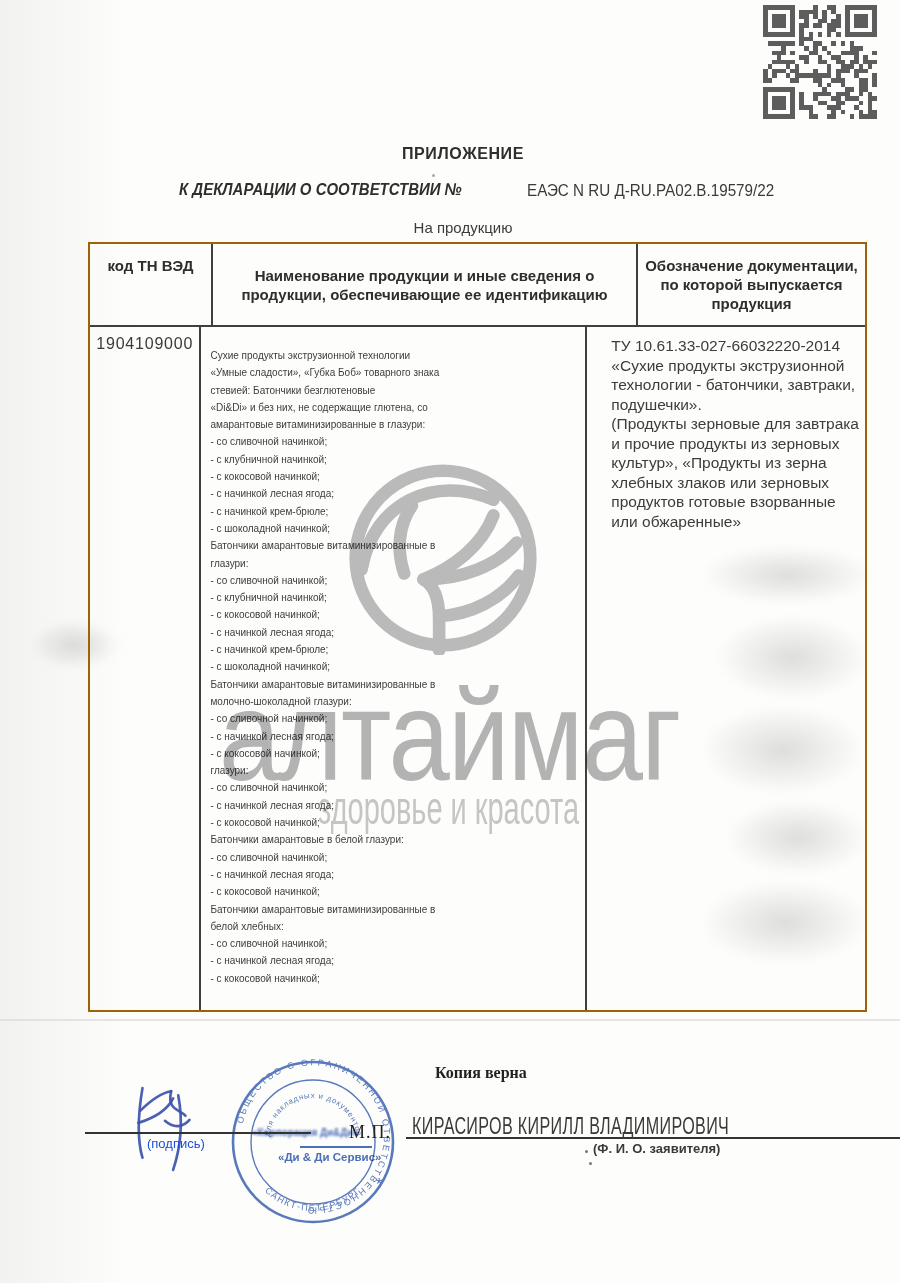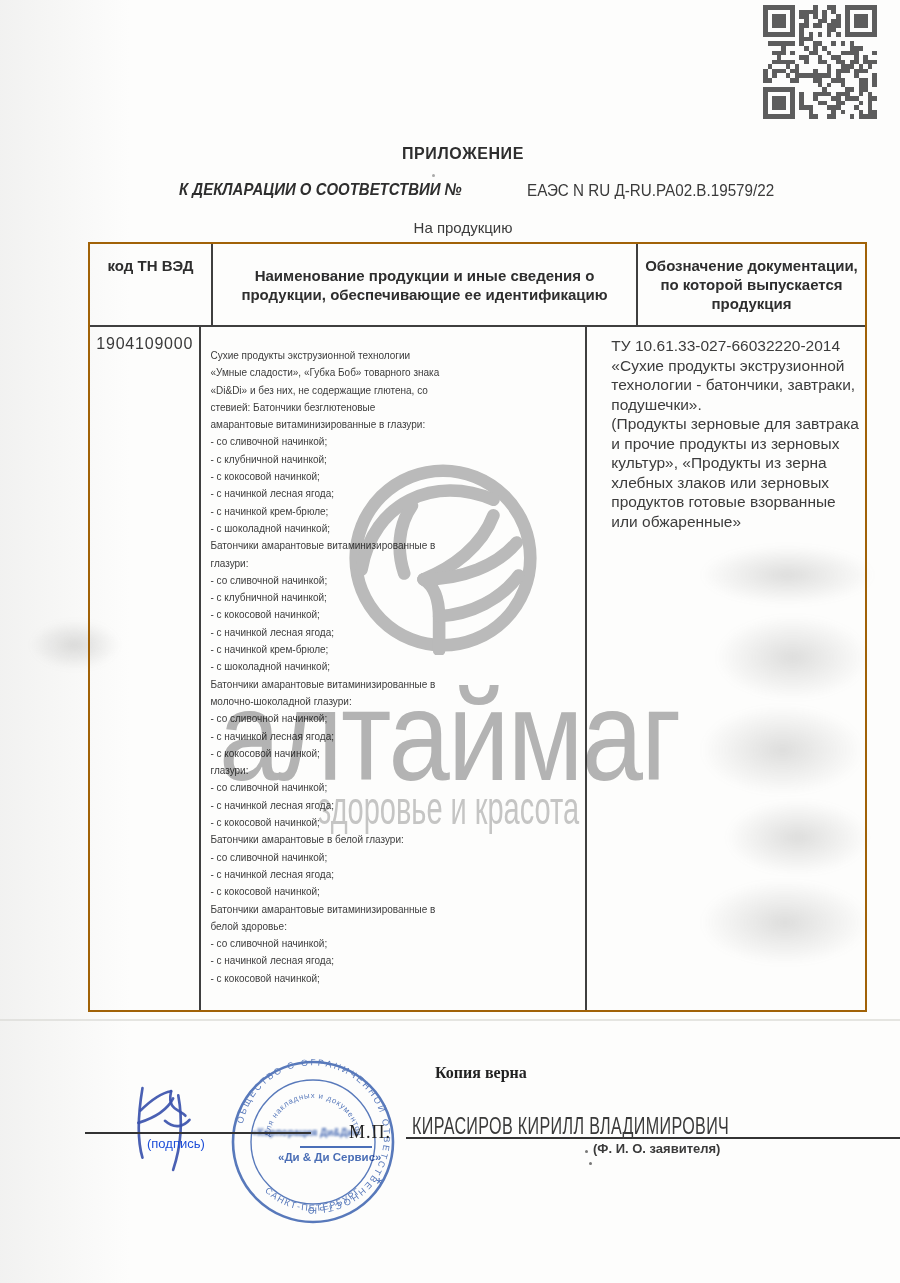--- a/index.html
+++ b/index.html
@@ -331,22 +331,22 @@
     <div class="tr header">
       <div class="td col-code">код ТН ВЭД</div>
       <div class="td col-prod">Наименование продукции и иные сведения о продукции, обеспечивающие ее идентификацию</div>
       <div class="td col-doc">Обозначение документации, по которой выпускается продукция</div>
     </div>
     <div class="tr body">
       <div class="td col-code cell-code">1904109000</div>
       <div class="td col-prod cell-prod">
           <div class="line">Сухие продукты экструзионной технологии</div>
           <div class="line">«Умные сладости», «Губка Боб» товарного знака</div>
+          <div class="line">стевией: Батончики безглютеновые</div>
           <div class="line">«Di&amp;Di» и без них, не содержащие глютена, со</div>
-          <div class="line">стевией: Батончики безглютеновые</div>
           <div class="line">амарантовые витаминизированные в глазури:</div>
           <div class="line">- со сливочной начинкой;</div>
           <div class="line">- с клубничной начинкой;</div>
           <div class="line">- с кокосовой начинкой;</div>
           <div class="line">- с начинкой лесная ягода;</div>
           <div class="line">- с начинкой крем-брюле;</div>
           <div class="line">- с шоколадной начинкой;</div>
           <div class="line">Батончики амарантовые витаминизированные в</div>
           <div class="line">глазури:</div>
           <div class="line">- со сливочной начинкой;</div>
@@ -362,21 +362,21 @@
           <div class="line">- с кокосовой начинкой;</div>
           <div class="line">глазури:</div>
           <div class="line">- со сливочной начинкой;</div>
           <div class="line">- с начинкой лесная ягода;</div>
           <div class="line">- с кокосовой начинкой;</div>
           <div class="line">Батончики амарантовые в белой глазури:</div>
           <div class="line">- со сливочной начинкой;</div>
           <div class="line">- с начинкой лесная ягода;</div>
           <div class="line">- с кокосовой начинкой;</div>
           <div class="line">Батончики амарантовые витаминизированные в</div>
-          <div class="line">белой здоровье:</div>
+          <div class="line">белой хлебных:</div>
           <div class="line">- со сливочной начинкой;</div>
           <div class="line">- с начинкой лесная ягода;</div>
           <div class="line">- с кокосовой начинкой;</div>
         </div>
       <div class="td col-doc cell-doc">
           <div class="line">ТУ 10.61.33-027-66032220-2014</div>
           <div class="line">«Сухие продукты экструзионной</div>
           <div class="line">технологии - батончики, завтраки,</div>
           <div class="line">подушечки».</div>
           <div class="line">(Продукты зерновые для завтрака</div>

